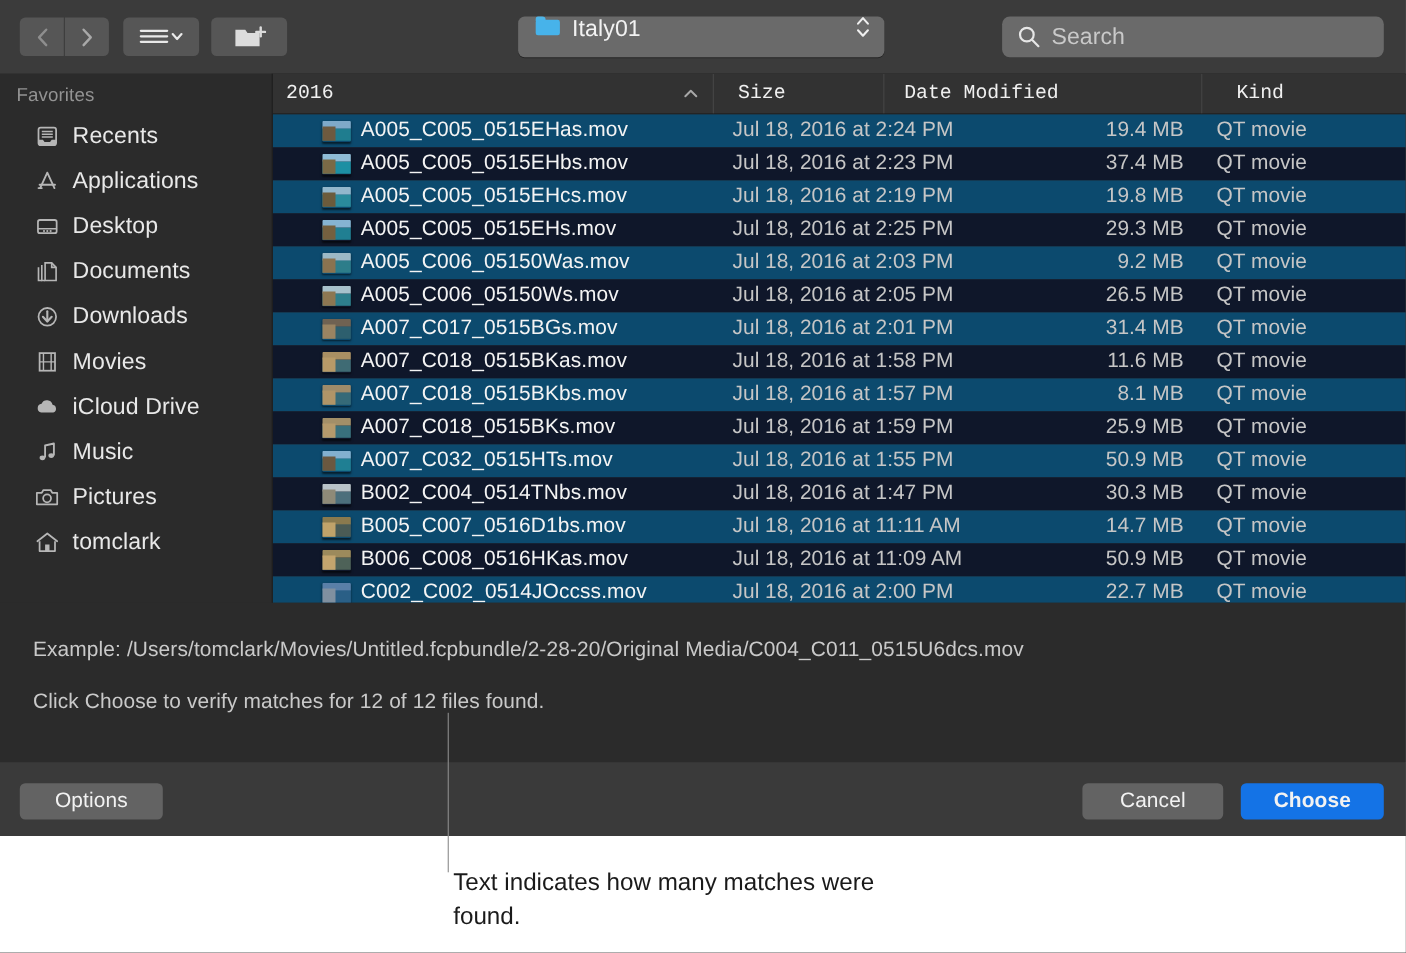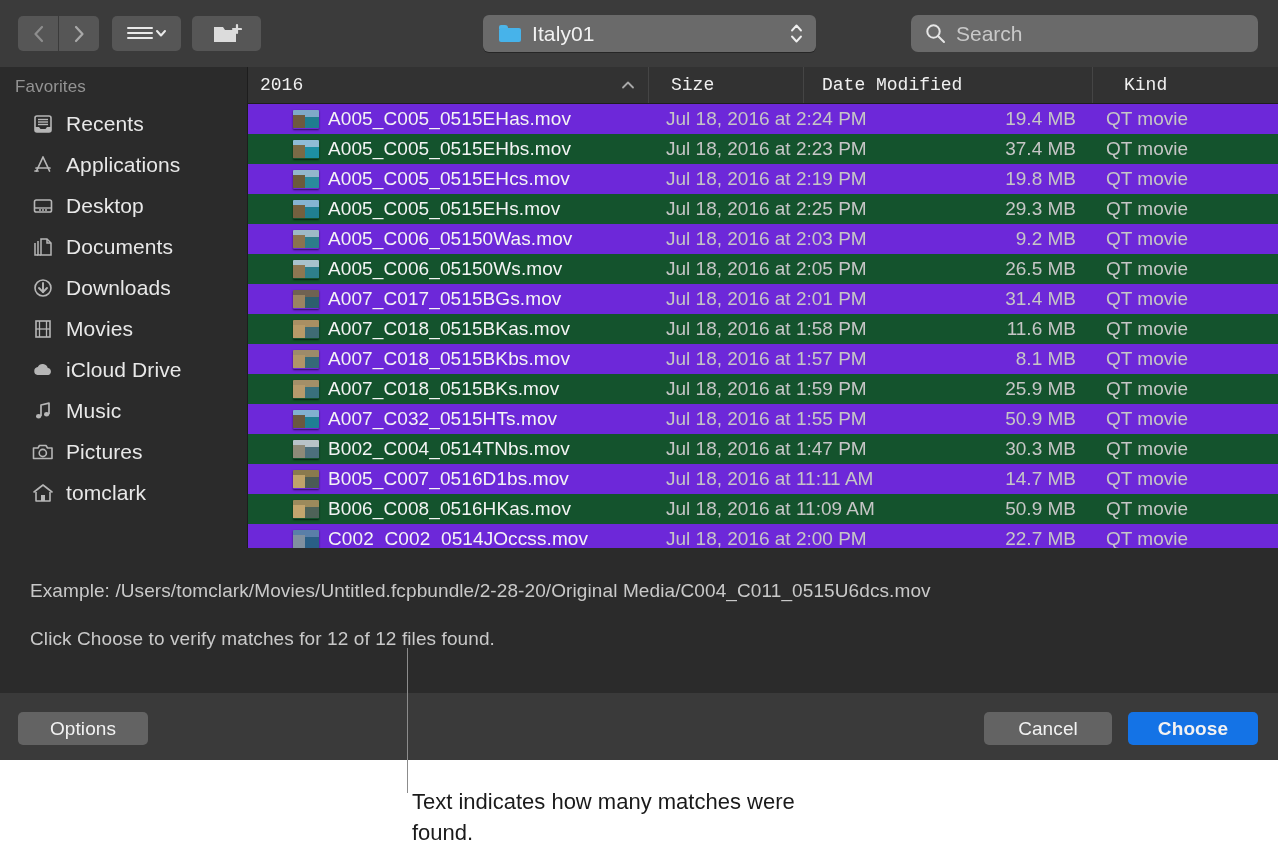--- a/index.html
+++ b/index.html
@@ -53,23 +53,21 @@
   .chev { display:block; }
 
   
   .path-popup {
     position: absolute;
     left: 471px; top: 15px;
     width: 333px; height: 37px;
     background: #6a6a6a;
     border-radius: 6px;
     display: flex;
-    align-items: center;
     box-shadow: 0 1px 0 rgba(0,0,0,.35);
-    margin-left: 12px;
   }
   .folder-glyph {
     width: 22px; height: 17px;
     margin-left: 16px;
     position: relative;
     flex: none;
   }
   .folder-glyph::before {
     content:"";
     position:absolute; left:0; top:0;
@@ -188,22 +186,22 @@
   .ch-size { width: 155px; padding-left: 22px; }
   .ch-kind { width: 186px; padding-left: 31px; }
 
   .rows { position: relative; }
   .row {
     height: 30px;
     display: flex;
     align-items: center;
     font-size: 19px;
   }
-  .row.odd  { background: #6d28d9; align-items: center; }
-  .row.even { background: #14532d; align-items: center; }
+  .row.odd  { background: #0c4a6e; align-items: center; }
+  .row.even { background: #0f172a; align-items: center; }
 
   .cell-name {
     width: 400px;
     display: flex;
     align-items: center;
     padding-left: 12px;
     box-sizing: border-box;
   }
   .thumb {
     width: 26px; height: 19px;

